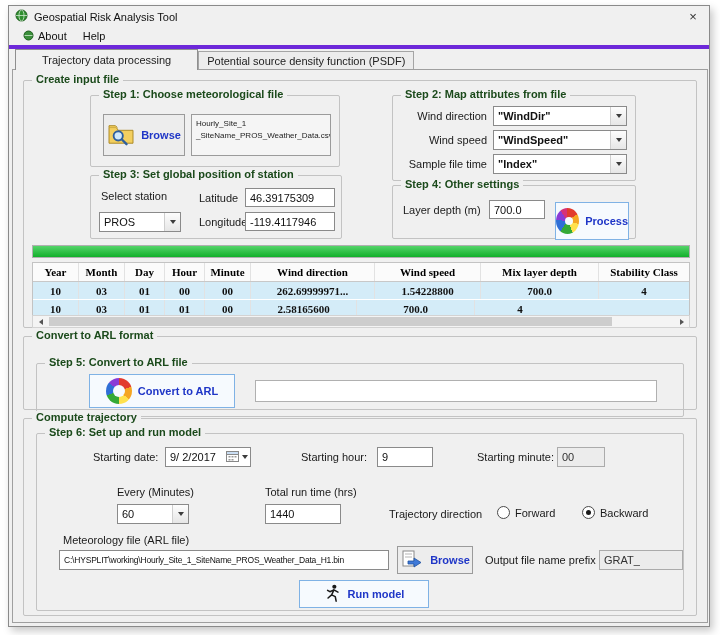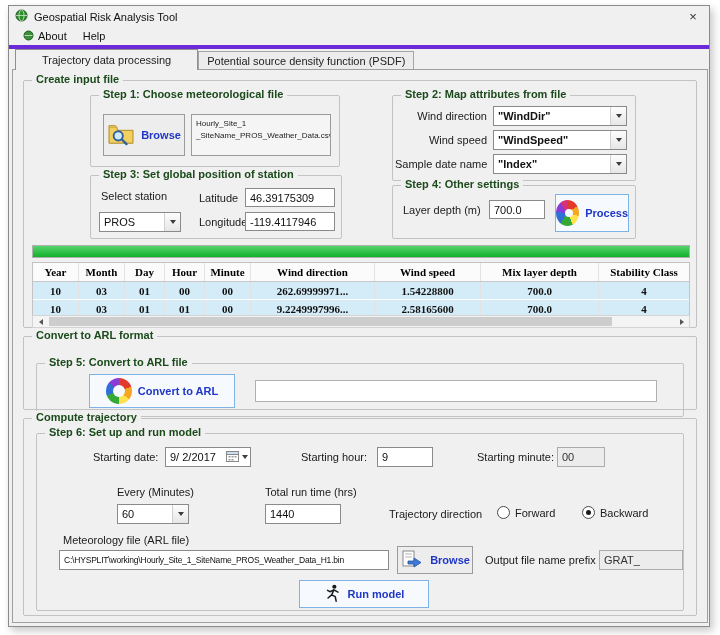--- a/index.html
+++ b/index.html
@@ -171,21 +171,21 @@
           </div>
 
           <span class="lbl" style="left:2px; top:38px; width:92px; text-align:right;">Wind speed</span>
           <div class="combo" style="left:100px; top:34px; width:134px; height:20px;">
             <span class="val">"WindSpeed"</span>
             <span class="ddbtn">
                 <span class="tri"></span>
               </span>
           </div>
 
-          <span class="lbl" style="left:2px; top:62px; width:92px; text-align:right;">Sample date name</span>
+          <span class="lbl" style="left:2px; top:62px; width:92px; text-align:right;">Sample file time</span>
           <div class="combo" style="left:100px; top:58px; width:134px; height:20px;">
             <span class="val">"Index"</span>
             <span class="ddbtn">
                 <span class="tri"></span>
               </span>
           </div>
         </div>
 
         <div class="gb" style="left:66px; top:94px; width:252px; height:64px;">
           <span class="gb-t">Step 3: Set global position of station</span>
@@ -199,21 +199,21 @@
               </span>
           </div>
           <span class="lbl" style="left:108px; top:40px;">Longitude</span>
           <div class="tb" style="left:154px; top:36px; width:90px; height:19px;">-119.4117946</div>
         </div>
 
         <div class="gb" style="left:368px; top:104px; width:244px; height:54px;">
           <span class="gb-t">Step 4: Other settings</span>
           <span class="lbl" style="left:10px; top:18px;">Layer depth (m)</span>
           <div class="tb" style="left:96px; top:14px; width:56px; height:19px;">700.0</div>
-          <div class="btn" style="left:162px; top:8px; width:74px; height:38px;">
+          <div class="btn" style="left:162px; top:16px; width:74px; height:38px;">
             <span class="pinwheel"></span>
             <span>Process</span>
           </div>
         </div>
 
         <div class="pb" style="left:8px; top:164px; width:658px; height:13px;">
           <div class="fill" style="width:100%;"></div>
         </div>
 
         <div class="grid" style="left:8px; top:181px; width:658px;">
@@ -238,21 +238,20 @@
             <div class="cell c6">1.54228800</div>
             <div class="cell c7">700.0</div>
             <div class="cell c8">4</div>
           </div>
           <div class="row drow">
             <div class="cell c0">10</div>
             <div class="cell c1">03</div>
             <div class="cell c2">01</div>
             <div class="cell c3">01</div>
             <div class="cell c4">00</div>
-            <div class="cell c5">9.2249997996...</div>
             <div class="cell c6">2.58165600</div>
             <div class="cell c7">700.0</div>
             <div class="cell c8">4</div>
           </div>
         </div>
 
         <div class="sb" style="left:8px; top:234px; width:658px; height:13px;">
           <span class="sarrow">
               <span class="tri-l"></span>
             </span>

